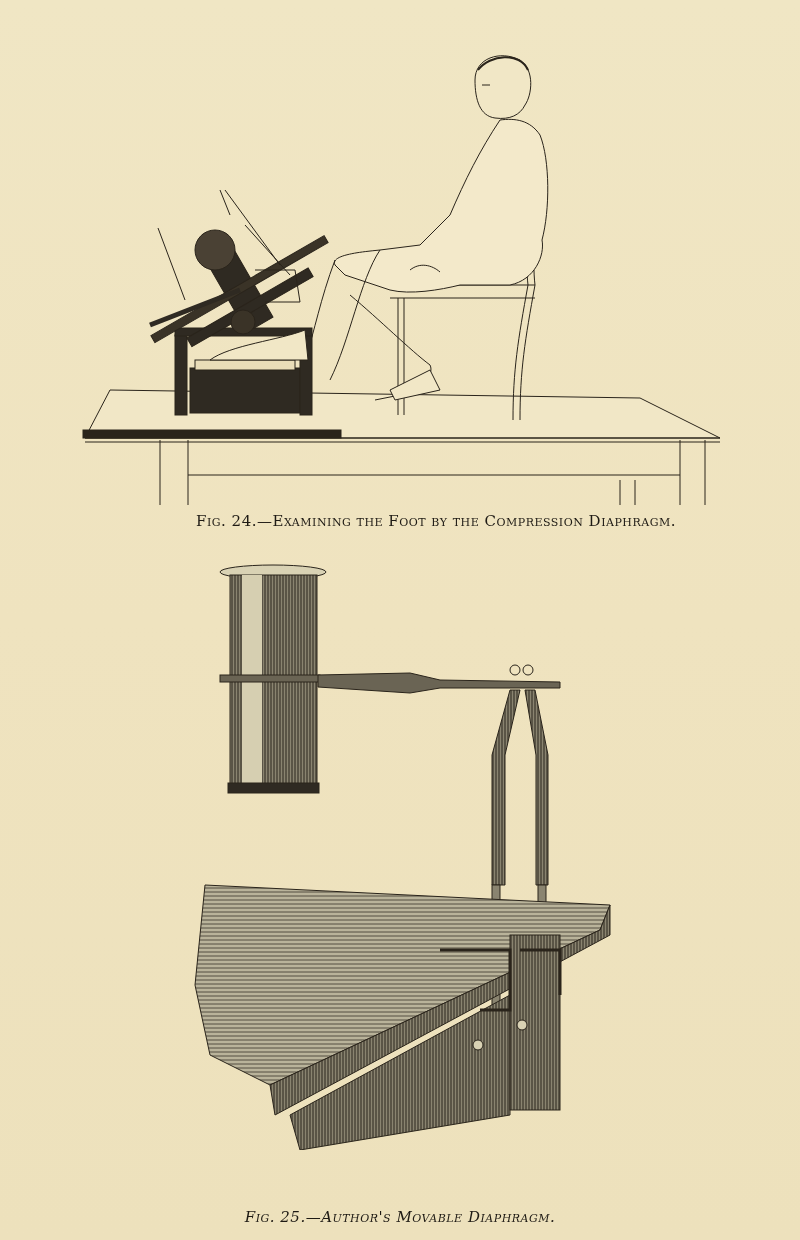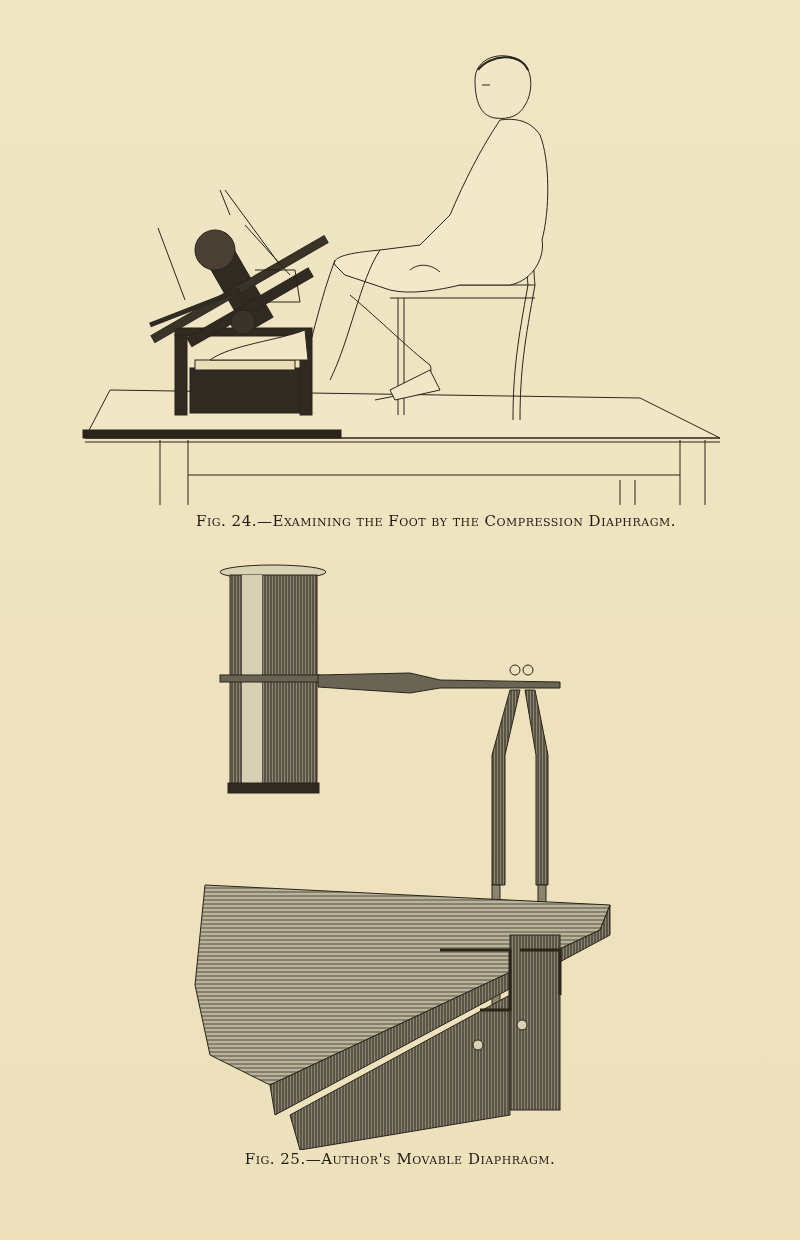--- a/index.html
+++ b/index.html
@@ -2,21 +2,21 @@
 <html><head>
 <meta charset="utf-8">
 <style>
   html,body{margin:0;padding:0;}
   body{width:800px;height:1240px;background:#efe4c0;position:relative;overflow:hidden;font-family:"DejaVu Serif","Liberation Serif",serif;}
   .page{position:absolute;left:0;top:0;width:800px;height:1240px;background:linear-gradient(180deg,#f0e6c4 0%,#efe3bf 50%,#ede1bc 100%);}
   .fig{position:absolute;}
   .fig svg{display:block;}
   .caption{position:absolute;left:0;width:800px;text-align:center;color:#1e1a14;font-size:15px;letter-spacing:0.5px;font-variant:small-caps;font-family:"DejaVu Serif","Liberation Serif",serif;}
   #cap24{top:512px;padding-left:36px;}
-  #cap25{top:1150px;}
+  #cap25{top:1208px;font-style:italic;}
 </style>
 </head>
 <body>
 
 <div class="page">
 
   <div class="fig" style="left:80px;top:40px;width:650px;height:470px;">
     <svg width="650" height="470" viewBox="0 0 650 470">
       <g fill="none" stroke="#2a241b" stroke-width="1">
 

